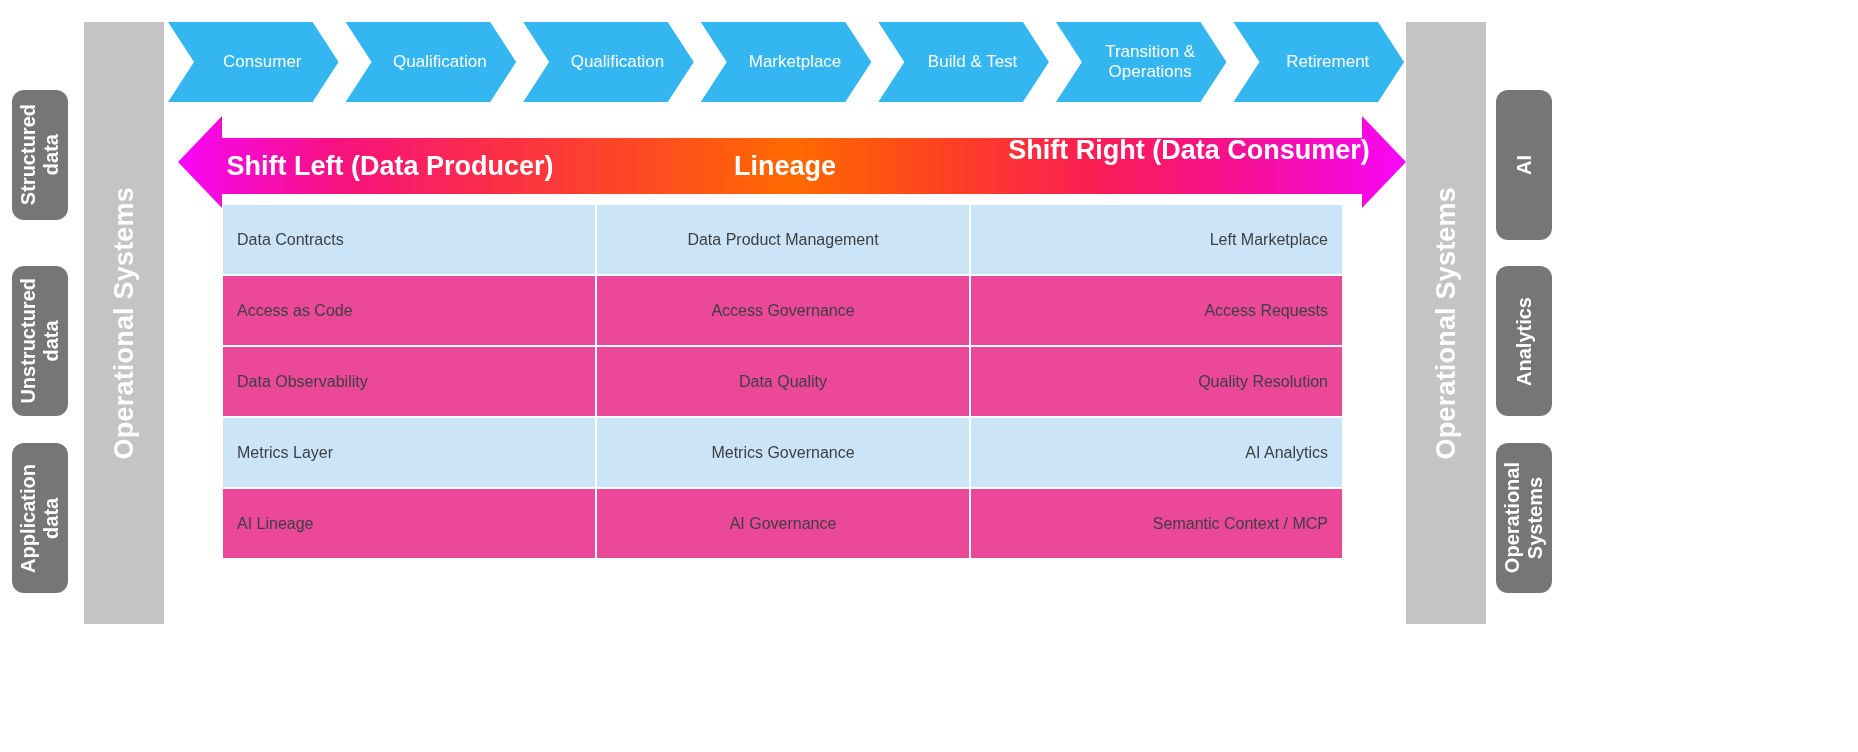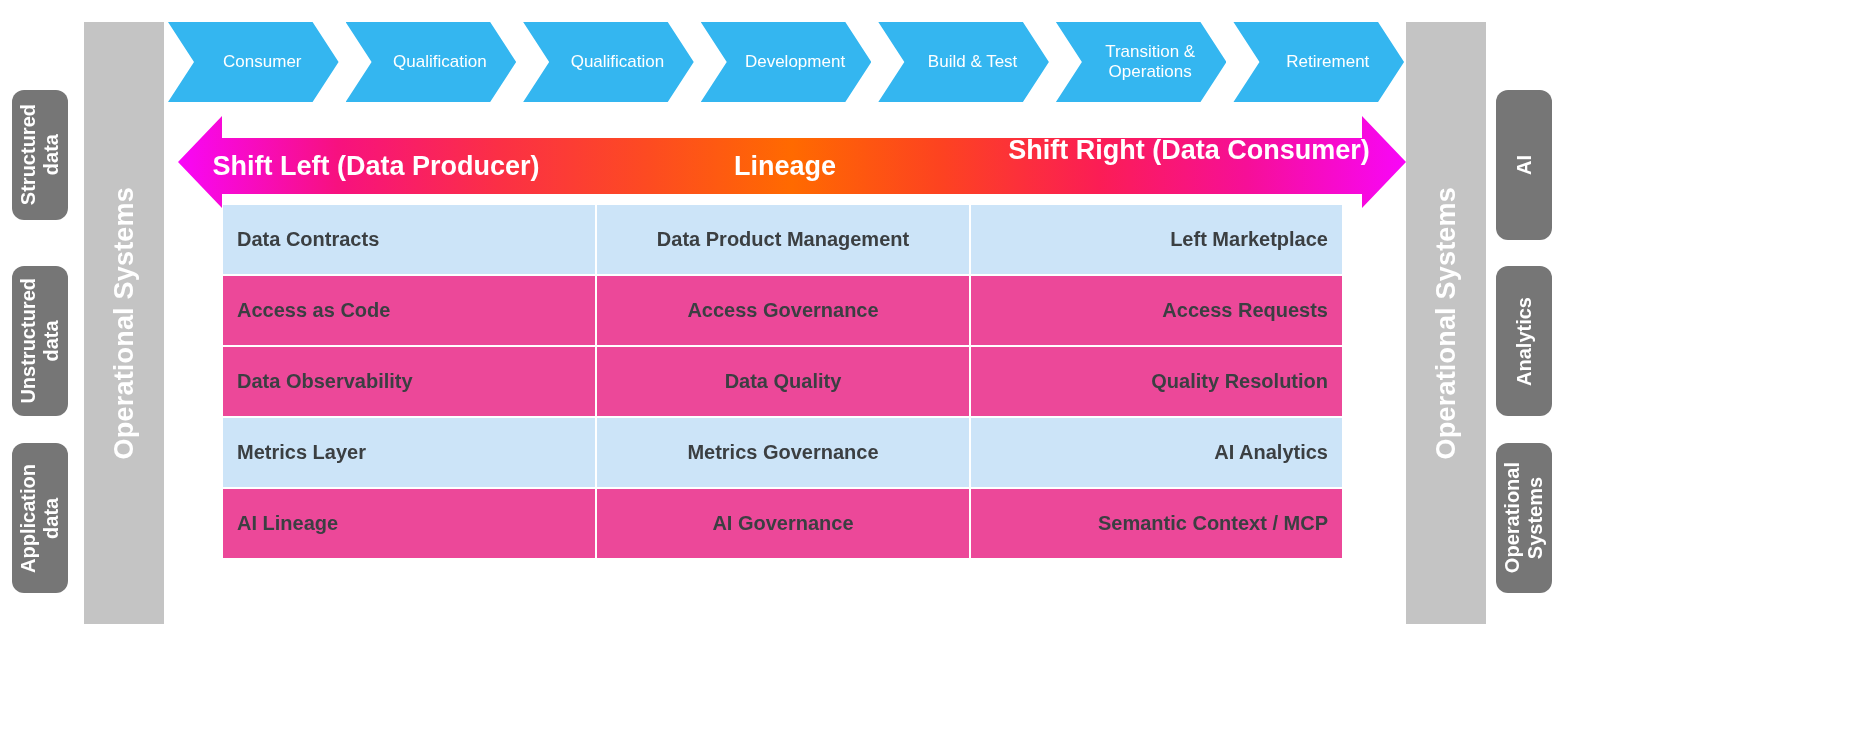--- a/index.html
+++ b/index.html
@@ -120,42 +120,41 @@
     top: 22px;
     height: 56px;
     display: flex;
     align-items: center;
     color: #ffffff;
     font-weight: 700;
     font-size: 27px;
     white-space: nowrap;
     pointer-events: none;
   }
-  #arrow-label-left   { left: 166px;  width: 420px;  justify-content: center; top: 138px; text-align: center; }
+  #arrow-label-left   { left: 180px;  width: 420px;  justify-content: center; top: 138px; text-align: center; }
   #arrow-label-center { left: 598px;  width: 374px;  justify-content: center; top: 138px; }
   #arrow-label-right  { left: 972px;  width: 434px;  justify-content: center; top: 122px; }
 
   
   #capability-table {
     position: absolute;
     left: 223px;
     top: 205px;
     width: 1119px;
     border-collapse: separate;
     border-spacing: 0;
   }
   #capability-table td {
     height: 71px;
     padding: 0 14px;
-    font-size: 20px;
+    font-size: 16px;
     color: #3b3f42;
     vertical-align: middle;
     border-right: 2px solid #ffffff;
     border-bottom: 2px solid #ffffff;
-    font-weight: bold;
   }
   #capability-table td:last-child { border-right: none; }
   #capability-table tr.band-a td { background: #cce4f8; }
   #capability-table tr.band-b td { background: #ec4899; margin-left: 32px; }
   #capability-table td.col-left   { width: 374px; text-align: left; }
   #capability-table td.col-mid    { width: 374px; text-align: center; }
   #capability-table td.col-right  { width: 371px; text-align: right; }
 </style>
 </head>
 <body>
@@ -198,21 +197,21 @@
     <div class="chev first">
       <span>Consumer</span>
     </div>
     <div class="chev">
       <span>Qualification</span>
     </div>
     <div class="chev">
       <span>Qualification</span>
     </div>
     <div class="chev">
-      <span>Development</span>
+      <span>Marketplace</span>
     </div>
     <div class="chev">
       <span>Build &amp; Test</span>
     </div>
     <div class="chev">
       <span>Transition &amp;
 Operations</span>
     </div>
     <div class="chev last">
       <span>Retirement</span>

